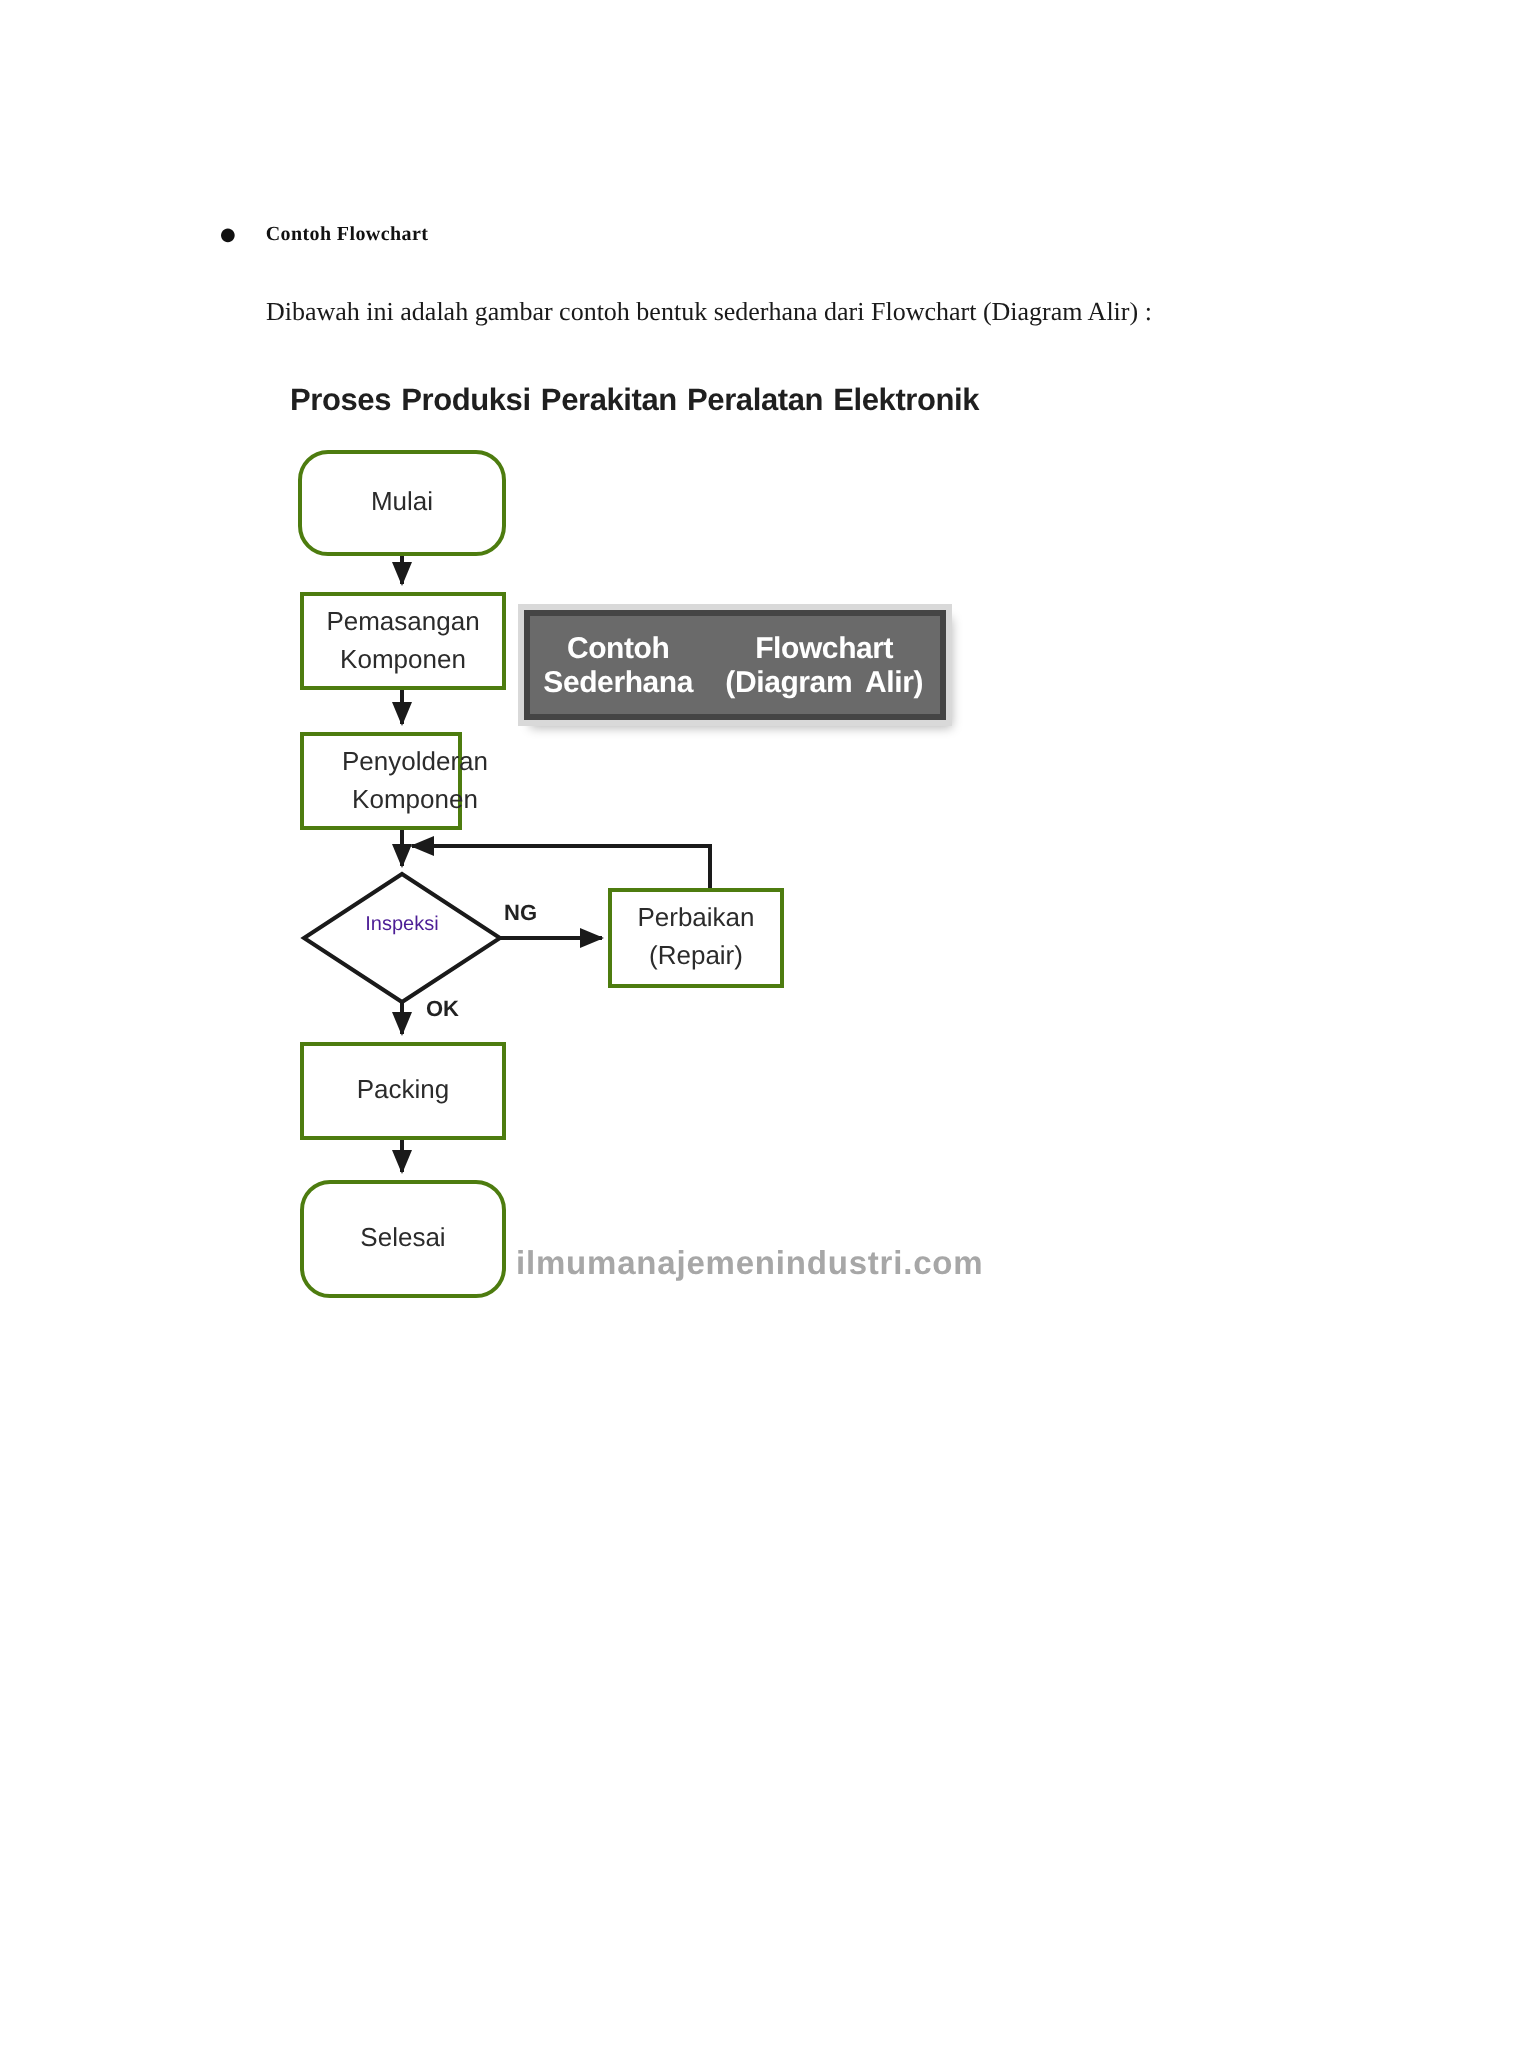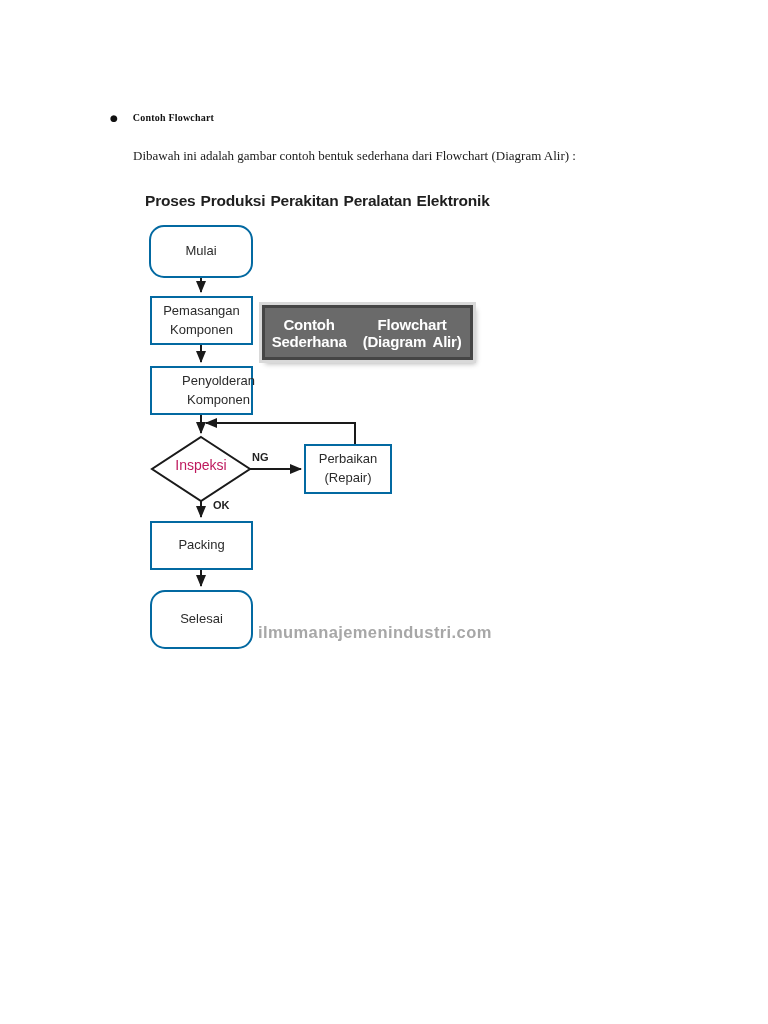--- a/index.html
+++ b/index.html
@@ -57,47 +57,47 @@
   svg.connectors {
     position: absolute;
     left: 0; top: 0;
     width: 768px; height: 1024px;
     pointer-events: none;
   }
 
   .node {
     position: absolute;
     background: #ffffff;
-    border: 2px solid #0369a1;
+    border: 2px solid #4d7c0f;
     display: flex;
     align-items: center;
     justify-content: center;
     text-align: center;
     font-family: "Liberation Sans", sans-serif;
     font-size: 13px;
     line-height: 1.45;
     color: #2b2b2b;
     padding: 2px 4px;
   }
   .terminator { border-radius: 15px; }
 
   .node-mulai       { left: 149px; top: 225px; width: 104px; height: 53px; }
   .node-pemasangan  { left: 150px; top: 296px; width: 103px; height: 49px; }
-  .node-penyolderan { left: 150px; top: 366px; width: 103px; height: 49px; padding-left: 38px; }
+  .node-penyolderan { left: 150px; top: 366px; width: 81px; height: 49px; padding-left: 38px; }
   .node-perbaikan   { left: 304px; top: 444px; width: 88px; height: 50px; }
   .node-packing     { left: 150px; top: 521px; width: 103px; height: 49px; }
   .node-selesai     { left: 150px; top: 590px; width: 103px; height: 59px; }
 
   .diamond-label {
     position: absolute;
     left: 152px; top: 457px; width: 98px;
     text-align: center;
     font-family: "Liberation Sans", sans-serif;
-    font-size: 14px;
-    color: #be185d;
+    font-size: 10px;
+    color: #4c1d95;
   }
 
   .edge-label {
     position: absolute;
     font-family: "Liberation Sans", sans-serif;
     font-weight: bold;
     font-size: 11px;
     color: #222222;
   }
   .edge-ng { left: 252px; top: 451px; }

